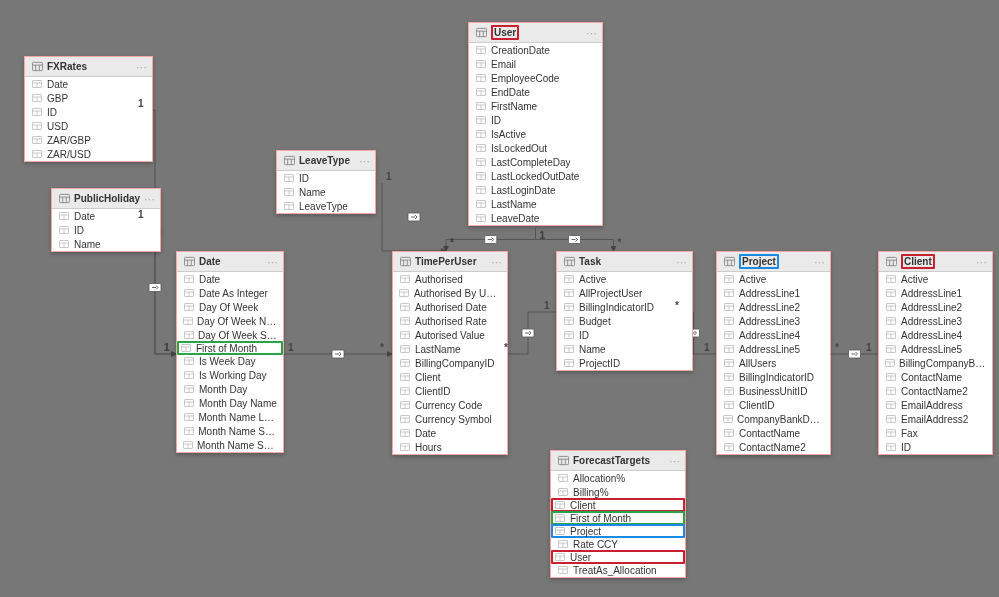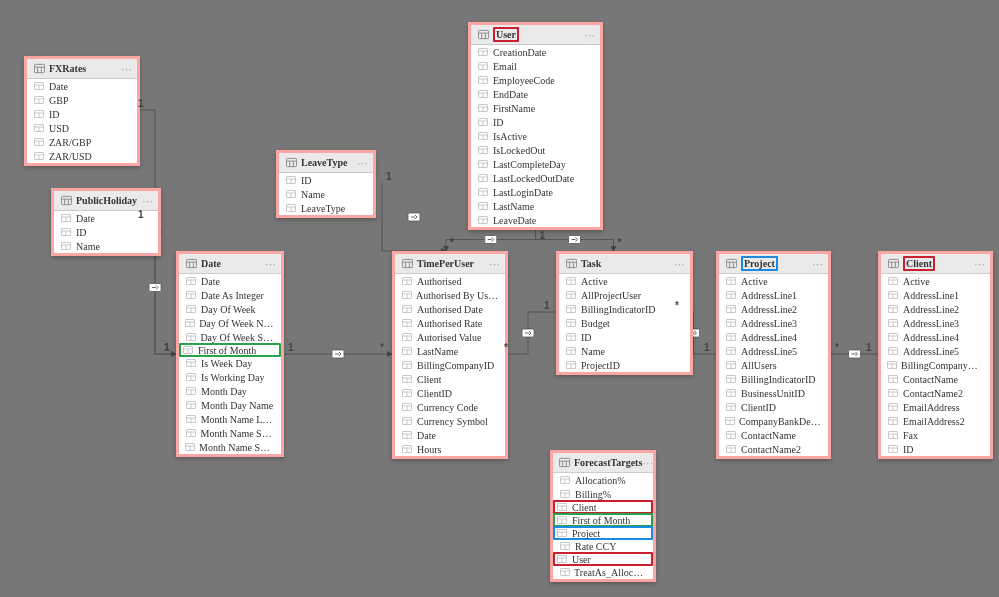--- a/index.html
+++ b/index.html
@@ -12,23 +12,22 @@
     font-size: 10px;
     color: #333;
     position: relative;
     overflow: hidden;
   }
   .canvas { position:absolute; left:0; top:0; width:999px; height:597px; }
   svg.wires { position:absolute; left:0; top:0; width:999px; height:597px; pointer-events:none; }
   .table {
     position: absolute;
     background: #fff;
-    border: 3px solid #fca5a5;
+    border: 1px solid #fca5a5;
     box-shadow: 0 2px 4px rgba(0,0,0,0.25);
-    font-family: Liberation Serif, serif;
   }
   .thead {
     display:flex;
     align-items:center;
     height:20px;
     background:#eaeaea;
     border-bottom:1px solid #ccc;
     padding:0 4px 0 6px;
   }
   .thead .ticon, .row .ficon {
@@ -97,21 +96,21 @@
         <rect x="687.5" y="329" width="12" height="8" rx="1" fill="#fff" stroke="#555" stroke-width="0.8"></rect>
         <path d="M690.5,333 L694.5,333 M694.5,331 L696.5,333 L694.5,335" stroke="#555" stroke-width="0.9" fill="none"></path>
       </g>
       <path d="M831,354 L854.5,354 L854.5,354 L878,354" fill="none" stroke="#555" stroke-width="1" marker-start="url(#ah)"></path>
       <g>
         <rect x="848.5" y="350" width="12" height="8" rx="1" fill="#fff" stroke="#555" stroke-width="0.8"></rect>
         <path d="M851.5,354 L855.5,354 M855.5,352 L857.5,354 L855.5,356" stroke="#555" stroke-width="0.9" fill="none"></path>
       </g>
     </svg>
   <div id="tables">
-      <div class="table" style="left: 24px; top: 56px; width: 116px;">
+      <div class="table" style="left: 24px; top: 56px; width: 129px;">
         <div class="thead">
           <span class="ticon">
             <svg viewBox="0 0 12 12">
               <rect x="0.5" y="1.5" width="11" height="9" rx="1" fill="none" stroke="currentColor" stroke-width="1"></rect>
               <line x1="0.5" y1="4.5" x2="11.5" y2="4.5" stroke="currentColor" stroke-width="1"></line>
               <line x1="4" y1="4.5" x2="4" y2="10.5" stroke="currentColor" stroke-width="1"></line>
               <line x1="8" y1="4.5" x2="8" y2="10.5" stroke="currentColor" stroke-width="1"></line>
             </svg>
           </span>
           <span class="title">FXRates</span>
@@ -1081,21 +1080,21 @@
               <svg viewBox="0 0 10 10">
                 <rect x="0.5" y="1.5" width="9" height="7" rx="0.5" fill="none" stroke="currentColor" stroke-width="0.8"></rect>
                 <line x1="0.5" y1="4" x2="9.5" y2="4" stroke="currentColor" stroke-width="0.8"></line>
                 <line x1="5" y1="4" x2="5" y2="8.5" stroke="currentColor" stroke-width="0.8"></line>
               </svg>
             </span>
             <span class="lbl">ID</span>
           </div>
         </div>
       </div>
-      <div class="table" style="left: 550px; top: 450px; width: 106px;">
+      <div class="table" style="left: 550px; top: 450px; width: 136px;">
         <div class="thead">
           <span class="ticon">
             <svg viewBox="0 0 12 12">
               <rect x="0.5" y="1.5" width="11" height="9" rx="1" fill="none" stroke="currentColor" stroke-width="1"></rect>
               <line x1="0.5" y1="4.5" x2="11.5" y2="4.5" stroke="currentColor" stroke-width="1"></line>
               <line x1="4" y1="4.5" x2="4" y2="10.5" stroke="currentColor" stroke-width="1"></line>
               <line x1="8" y1="4.5" x2="8" y2="10.5" stroke="currentColor" stroke-width="1"></line>
             </svg>
           </span>
           <span class="title">ForecastTargets</span>

